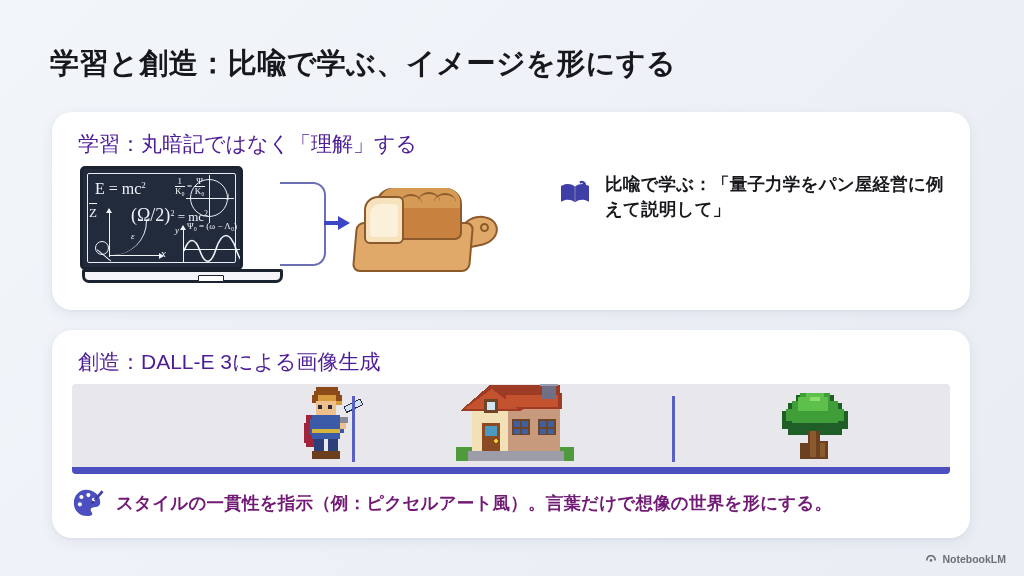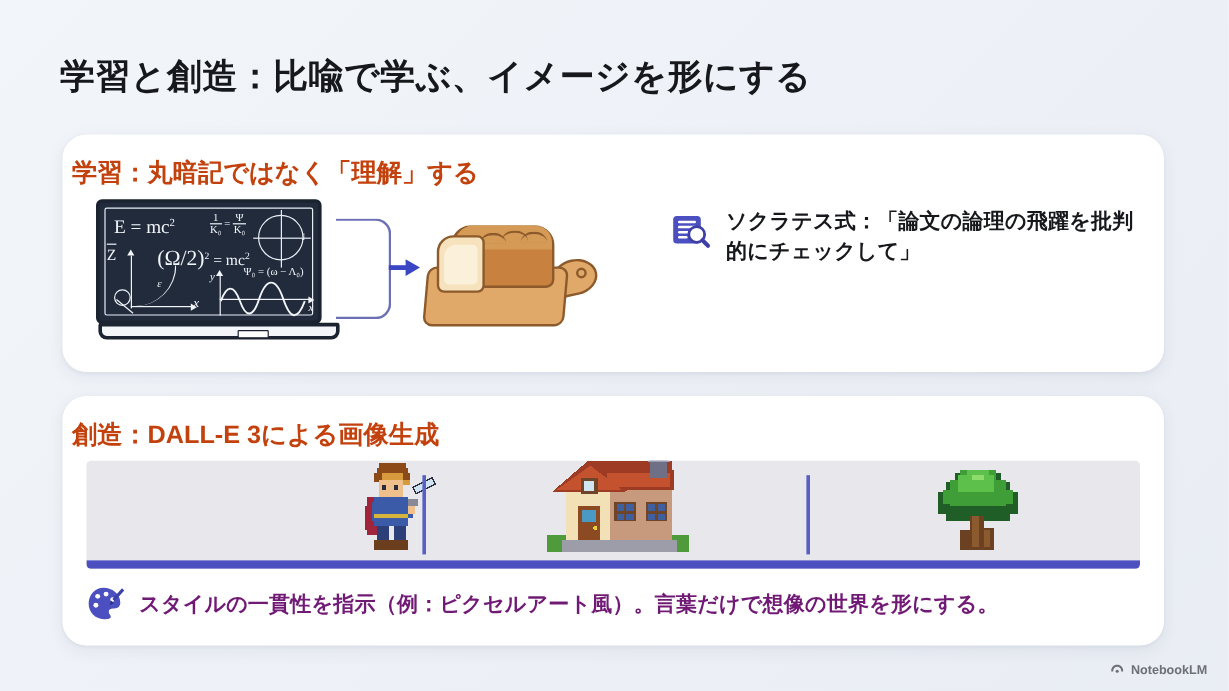--- a/index.html
+++ b/index.html
@@ -30,37 +30,37 @@
     position: absolute;
     background: #ffffff;
     border-radius: 20px;
     box-shadow: 0 4px 14px rgba(40,55,90,0.07), 0 1px 3px rgba(40,55,90,0.05);
   }
   #card-learn { left: 52px; top: 112px; width: 918px; height: 198px; }
   #card-create { left: 52px; top: 330px; width: 918px; height: 208px; padding-left: 16px; }
 
   .card-heading {
     position: absolute;
-    left: 8px; top: 18px;
+    left: 26px; top: 18px;
     font-size: 21px;
-    font-weight: bold;
-    color: #c2410c;
+    font-weight: normal;
+    color: #4c1d95;
     white-space: nowrap;
   }
 
   
   .illus {
     position: absolute;
     left: 20px; top: 52px;
     width: 425px; height: 132px;
   }
   .board-wrap { position: absolute; left: 8px; top: 2px; width: 210px; height: 124px; }
   .board {
     position: absolute; left: 0; top: 0;
-    width: 188px; height: 104px;
+    width: 163px; height: 104px;
     background: #222b3c;
     border: 3px solid #1c2330;
     border-radius: 5px;
     overflow: hidden;
   }
   .board-frame {
     position: absolute; left: 4px; top: 4px; right: 4px; bottom: 4px;
     border: 1.5px solid #e9eef6;
     border-radius: 2px;
   }
@@ -76,21 +76,21 @@
     background:#ffffff; border:1px solid #1c2330; border-radius:1px;
   }
   .chalk { position: absolute; color: #f1f4fa; font-family: "Liberation Serif", serif; }
   .f1 { left: 12px; top: 11px; font-size: 16px; }
   .f1 sup { font-size: 9px; }
   .f2 { left: 92px; top: 8px; font-size: 9px; line-height: 1.05; text-align: center; }
   .f2 .frac { display: inline-block; vertical-align: middle; }
   .f2 .num { display: block; border-bottom: 1px solid #f1f4fa; padding: 0 2px; }
   .f3 { left: 48px; top: 36px; font-size: 13px; }
   .f3 .big { font-size: 18px; }
-  .f4 { left: 120px; top: 52px; font-size: 9px; font-family: Liberation Serif, serif; }
+  .f4 { left: 104px; top: 52px; font-size: 9px; font-family: Liberation Serif, serif; }
   .f5 { left: 6px; top: 36px; font-size: 13px; }
   .circle-d {
     position: absolute; right: 12px; top: 10px;
     width: 38px; height: 38px; border: 1.5px solid #e9eef6; border-radius: 50%;
   }
   .circle-d::before, .circle-d::after {
     content:""; position: absolute; background: #e9eef6;
   }
   .circle-d::before { left: -5px; top: 18px; width: 48px; height: 1.2px; }
   .circle-d::after { left: 18px; top: -5px; width: 1.2px; height: 48px; }
@@ -315,35 +315,33 @@
         <div class="score" style="left:22px;top:4px;"></div>
         <div class="score" style="left:40px;top:2px;"></div>
         <div class="score" style="left:56px;top:3px;"></div>
       </div>
       <div class="loaf-slice"></div>
     </div>
   </div>
 
   <div class="bullets">
 
-
     <div class="bullet">
       <span class="bullet-icon">
         <svg viewBox="0 0 36 36" width="36" height="36">
-          <path d="M7,7 h17 a3,3 0 0 1 3,3 v17 a3,3 0 0 1 -3,3 h-17 a3,3 0 0 1 -3,-3 v-17 a3,3 0 0 1 3,-3 Z" fill="#4b4fc0"></path>
-          <rect x="8" y="11" width="15" height="2.1" rx="1" fill="#ffffff"></rect>
-          <rect x="8" y="15.2" width="15" height="2.1" rx="1" fill="#ffffff"></rect>
-          <rect x="8" y="19.4" width="10" height="2.1" rx="1" fill="#ffffff"></rect>
-          <rect x="8" y="23.6" width="8" height="2.1" rx="1" fill="#ffffff"></rect>
-          <circle cx="23.6" cy="22.4" r="6.6" fill="#ffffff" stroke="#3f3fa8" stroke-width="2.3"></circle>
-          <path d="M28.4,27.2 L33,31.8" stroke="#3f3fa8" stroke-width="3.4" stroke-linecap="round"></path>
+          <path d="M4,13 C9,10 14,10.5 17.4,13.2 L17.4,29 C14,26.3 9,25.8 4,28.8 Z" fill="#3f3fa8"></path>
+          <path d="M32,13 C27,10 22,10.5 18.6,13.2 L18.6,29 C22,26.3 27,25.8 32,28.8 Z" fill="#3f3fa8"></path>
+          <path d="M17.4,13.2 L18.6,13.2 L18.6,29 L17.4,29 Z" fill="#2c2c80"></path>
+          <path d="M22.5,8.4 a4.3,4.3 0 0 1 6.6,3.6 c0,2.6 -3,3 -3,5.3 h-2.6 c0,-3.3 3,-3.4 3,-5.3 a1.8,1.8 0 0 0 -3.4,-0.9 Z" fill="#3f3fa8"></path>
+          <circle cx="24.8" cy="19.4" r="1.4" fill="#3f3fa8"></circle>
         </svg>
       </span>
-      <span class="bullet-text">ソクラテス式：「論文の論理の飛躍を批判的にチェックして」</span>
-    </div>
+      <span class="bullet-text">比喩で学ぶ：「量子力学をパン屋経営に例えて説明して」</span>
+    </div>
+
 
   </div>
 </div>
 
 <div class="card" id="card-create">
 
   <div class="card-heading">創造：DALL-E 3による画像生成</div>
 
   <div class="pixel-strip">
 

